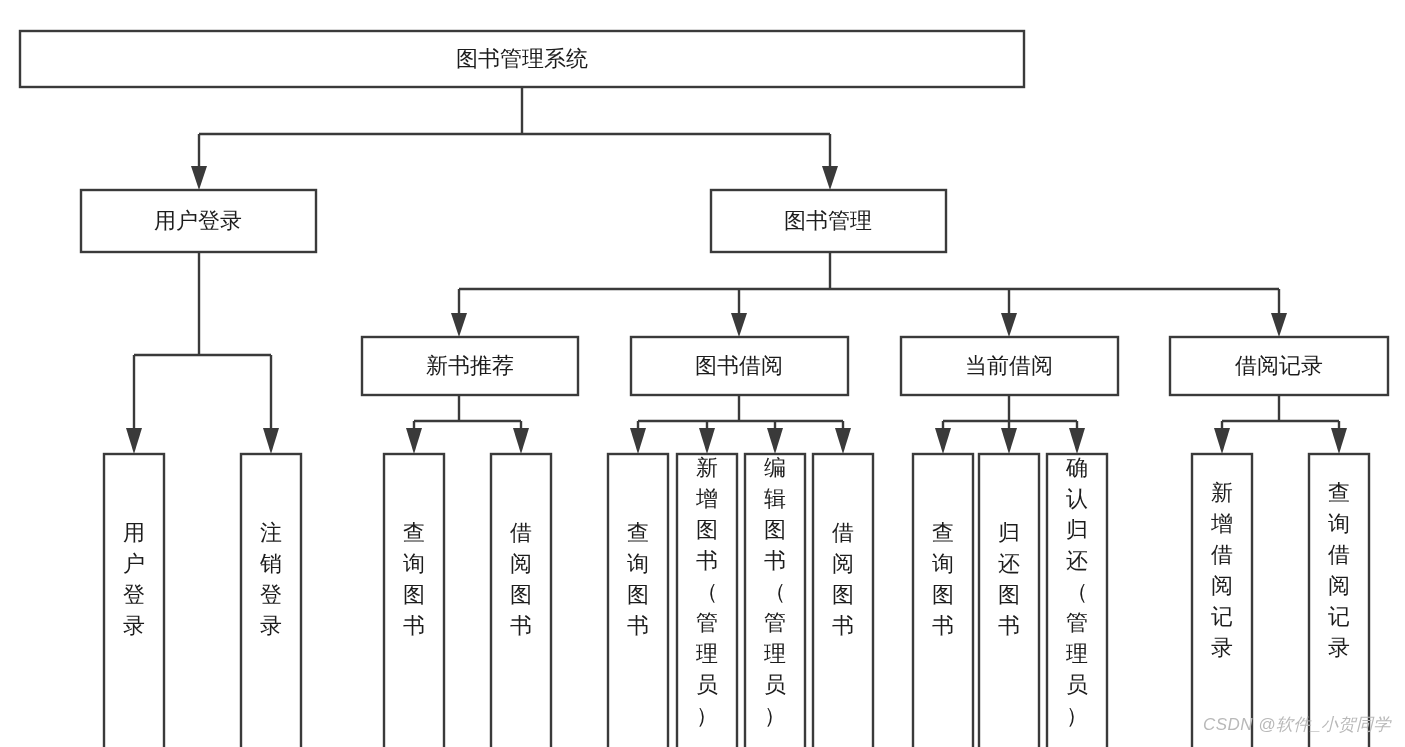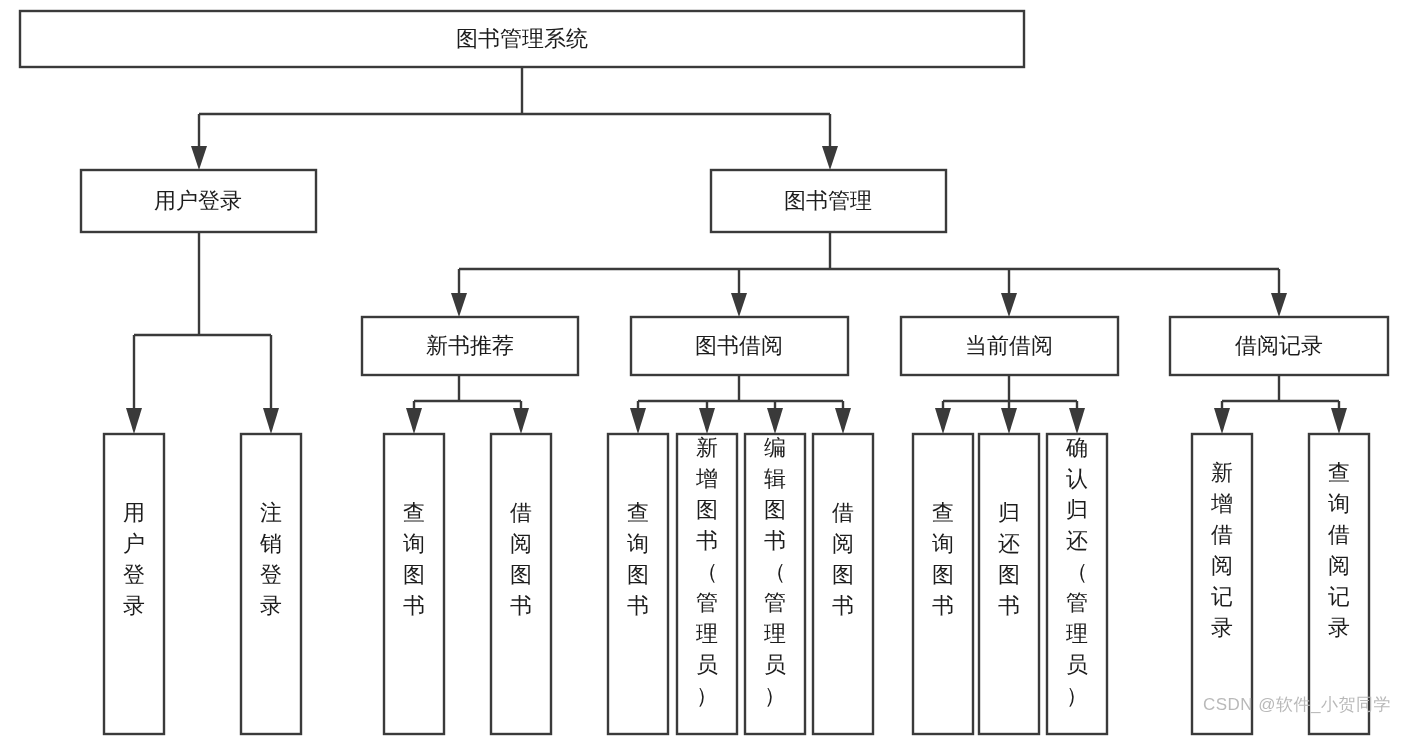--- a/index.html
+++ b/index.html
@@ -12,20 +12,21 @@
     width: 1405px;
     height: 747px;
     font-family: "Liberation Sans", "DejaVu Sans", sans-serif;
     overflow: hidden;
   }
   #diagram-root {
     position: relative;
     width: 1405px;
     height: 722px;
     background: #ffffff;
+    margin-top: 20px;
   }
   svg.diagram-canvas {
     position: absolute;
     left: 0;
     top: 0;
     width: 1405px;
     height: 747px;
   }
   .node-box {
     fill: #ffffff;
@@ -58,20 +59,21 @@
   .watermark-text {
     position: absolute;
     right: 14px;
     bottom: 6px;
     font-family: "Liberation Sans", "DejaVu Sans", sans-serif;
     font-size: 17px;
     color: #b9b9b9;
     letter-spacing: 0.5px;
     white-space: nowrap;
     user-select: none;
+    font-style: italic;
   }
 </style>
 </head>
 <body>
 
 <div id="diagram-root">
 
   <svg class="diagram-canvas" viewBox="0 0 1405 747">
 
     <g>

